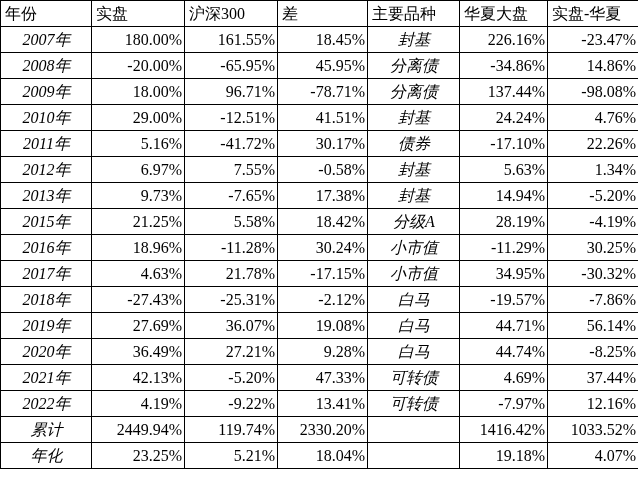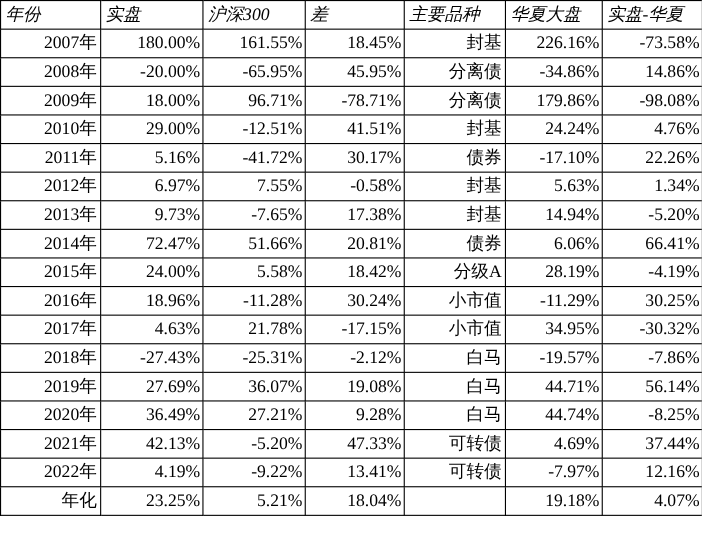--- a/index.html
+++ b/index.html
@@ -20,22 +20,22 @@
   table.grid th, table.grid td {
     border: 1px solid #000000;
     height: 25px;
     line-height: 25px;
     padding: 0 3px;
     font-size: 16px;
     font-weight: normal;
     white-space: nowrap;
     overflow: hidden;
   }
-  table.grid th { text-align: left; padding-left: 4px; font-style: italic; }
-  table.grid td.txt { text-align: right; padding-left: 4px; }
+  table.grid th { text-align: left; padding-left: 4px; }
+  table.grid td.txt { text-align: center; padding-left: 4px; font-style: italic; }
   table.grid td.num { text-align: right; padding-right: 2px; }
 </style>
 </head>
 <body>
 
 <table class="grid">
   <colgroup>
     <col style="width:91px">
     <col style="width:93px">
     <col style="width:93px">
@@ -56,38 +56,38 @@
       </tr>
   </thead>
   <tbody id="bodyRows">
       <tr>
         <td class="txt">2007年</td>
         <td class="num">180.00%</td>
         <td class="num">161.55%</td>
         <td class="num">18.45%</td>
         <td class="txt">封基</td>
         <td class="num">226.16%</td>
-        <td class="num">-73.58%</td>
+        <td class="num">-23.47%</td>
       </tr>
       <tr>
         <td class="txt">2008年</td>
         <td class="num">-20.00%</td>
         <td class="num">-65.95%</td>
         <td class="num">45.95%</td>
         <td class="txt">分离债</td>
         <td class="num">-34.86%</td>
         <td class="num">14.86%</td>
       </tr>
       <tr>
         <td class="txt">2009年</td>
         <td class="num">18.00%</td>
         <td class="num">96.71%</td>
         <td class="num">-78.71%</td>
         <td class="txt">分离债</td>
-        <td class="num">179.86%</td>
+        <td class="num">137.44%</td>
         <td class="num">-98.08%</td>
       </tr>
       <tr>
         <td class="txt">2010年</td>
         <td class="num">29.00%</td>
         <td class="num">-12.51%</td>
         <td class="num">41.51%</td>
         <td class="txt">封基</td>
         <td class="num">24.24%</td>
         <td class="num">4.76%</td>
@@ -113,31 +113,22 @@
       <tr>
         <td class="txt">2013年</td>
         <td class="num">9.73%</td>
         <td class="num">-7.65%</td>
         <td class="num">17.38%</td>
         <td class="txt">封基</td>
         <td class="num">14.94%</td>
         <td class="num">-5.20%</td>
       </tr>
       <tr>
-        <td class="txt">2014年</td>
-        <td class="num">72.47%</td>
-        <td class="num">51.66%</td>
-        <td class="num">20.81%</td>
-        <td class="txt">债券</td>
-        <td class="num">6.06%</td>
-        <td class="num">66.41%</td>
-      </tr>
-      <tr>
         <td class="txt">2015年</td>
-        <td class="num">24.00%</td>
+        <td class="num">21.25%</td>
         <td class="num">5.58%</td>
         <td class="num">18.42%</td>
         <td class="txt">分级A</td>
         <td class="num">28.19%</td>
         <td class="num">-4.19%</td>
       </tr>
       <tr>
         <td class="txt">2016年</td>
         <td class="num">18.96%</td>
         <td class="num">-11.28%</td>
@@ -194,20 +185,29 @@
       <tr>
         <td class="txt">2022年</td>
         <td class="num">4.19%</td>
         <td class="num">-9.22%</td>
         <td class="num">13.41%</td>
         <td class="txt">可转债</td>
         <td class="num">-7.97%</td>
         <td class="num">12.16%</td>
       </tr>
       <tr>
+        <td class="txt">累计</td>
+        <td class="num">2449.94%</td>
+        <td class="num">119.74%</td>
+        <td class="num">2330.20%</td>
+        <td class="txt"></td>
+        <td class="num">1416.42%</td>
+        <td class="num">1033.52%</td>
+      </tr>
+      <tr>
         <td class="txt">年化</td>
         <td class="num">23.25%</td>
         <td class="num">5.21%</td>
         <td class="num">18.04%</td>
         <td class="txt"></td>
         <td class="num">19.18%</td>
         <td class="num">4.07%</td>
       </tr>
     </tbody>
 </table>

